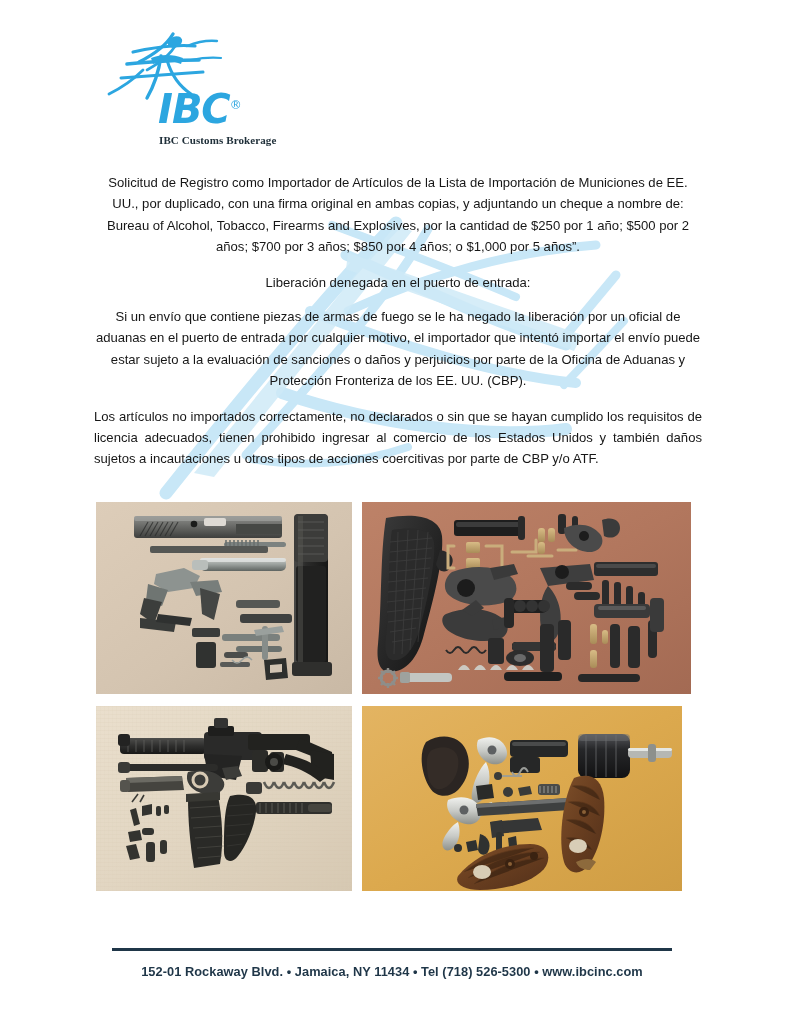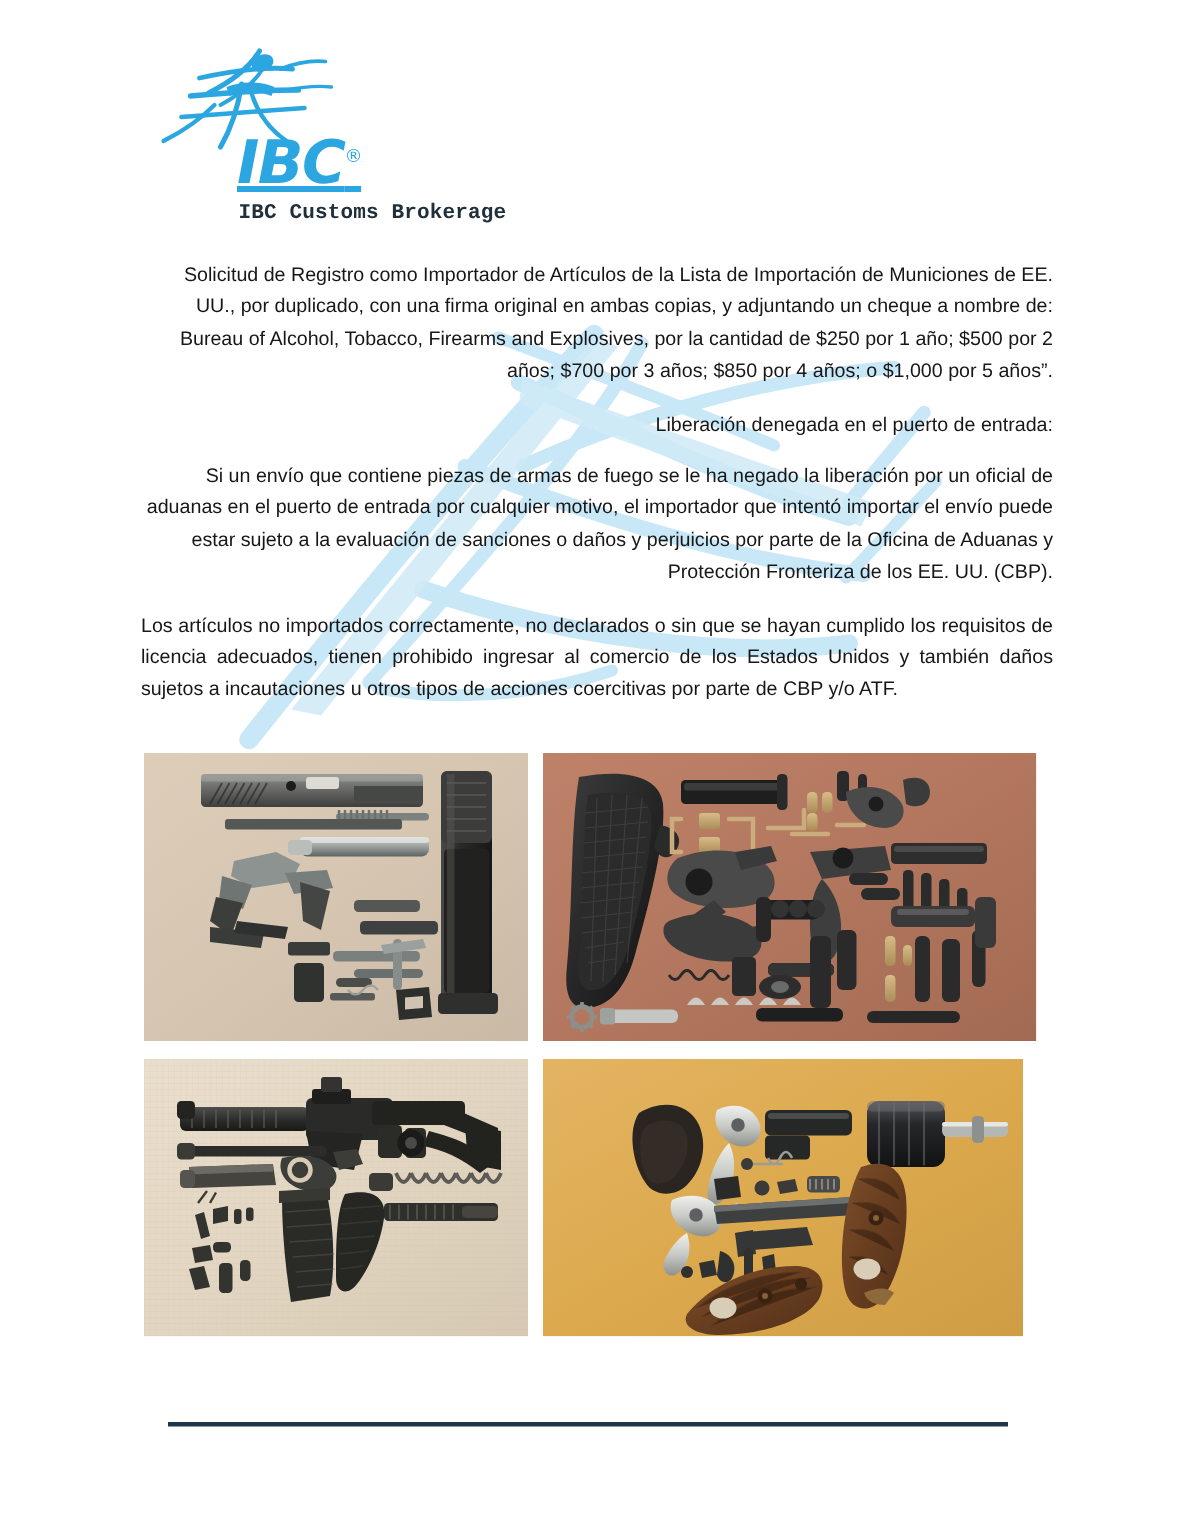--- a/index.html
+++ b/index.html
@@ -57,34 +57,33 @@
     position: absolute;
     left: 55px;
     top: 59px;
     font-family: "DejaVu Sans", sans-serif;
     font-weight: 700;
     font-style: italic;
     font-size: 40px;
     letter-spacing: -1px;
     color: #2CA6E0;
     line-height: 1;
-    text-decoration: underline;
   }
   .logo-reg {
     font-size: 12px;
     vertical-align: super;
     font-style: normal;
     font-weight: 400;
   }
   .logo-sub {
     position: absolute;
     left: 56px;
     top: 104px;
-    font-family: Liberation Mono, monospace;
-    font-size: 14px;
+    font-family: Liberation Serif, serif;
+    font-size: 11px;
     font-weight: 600;
     color: #20303a;
     letter-spacing: 0.1px;
     white-space: nowrap;
     text-align: right;
   }
 
   
   .content {
     position: absolute;
@@ -92,21 +91,21 @@
     top: 172px;
     width: 608px;
     z-index: 2;
   }
   .para {
     font-family: "Liberation Sans", "DejaVu Sans", sans-serif;
     font-size: 13.1px;
     line-height: 21.4px;
     color: #171717;
     margin: 0 0 14px 0;
-    text-align: right;
+    text-align: center;
   }
   .para.justified { text-align: justify; }
   .para.tight { margin-bottom: 13px; }
 
   
   .photo-grid {
     position: absolute;
     left: 96px;
     top: 502px;
     width: 595px;
@@ -765,15 +764,16 @@
             <circle cx="148" cy="158" r="2" fill="#8a6036"></circle>
             <circle cx="172" cy="150" r="4" fill="#3a2211"></circle>
           </g>
         </svg>
       </div>
     </div>
   </div>
 
   <div class="footer">
     <div class="footer-rule"></div>
+    <div class="footer-text">152-01 Rockaway Blvd. • Jamaica, NY 11434 • Tel (718) 526-5300 • www.ibcinc.com</div>
   </div>
 
 </div>
 
 </body></html>

